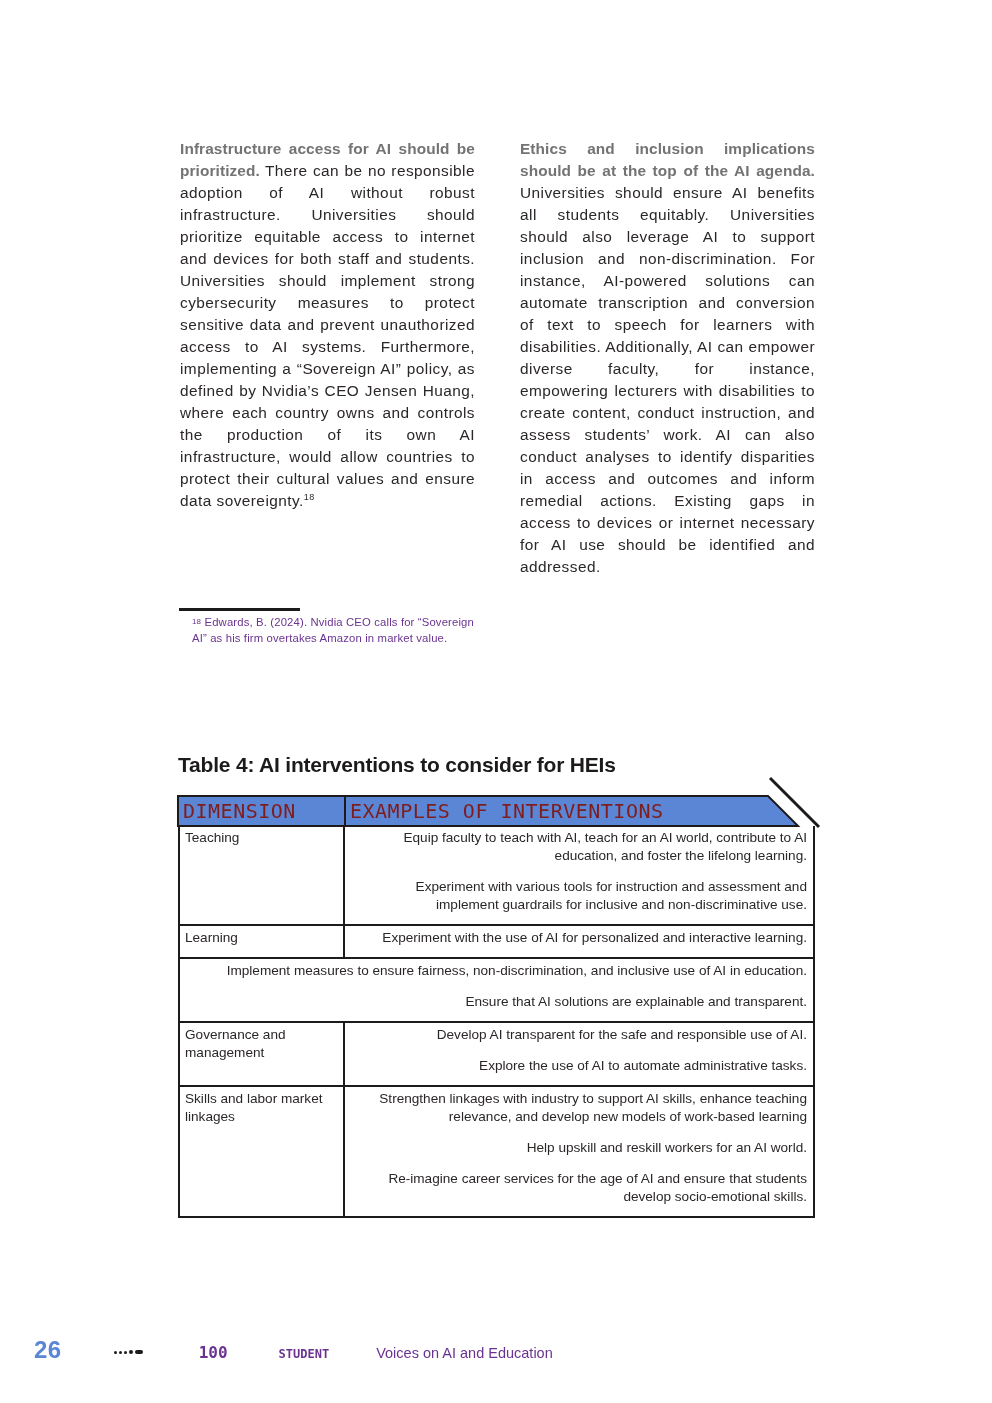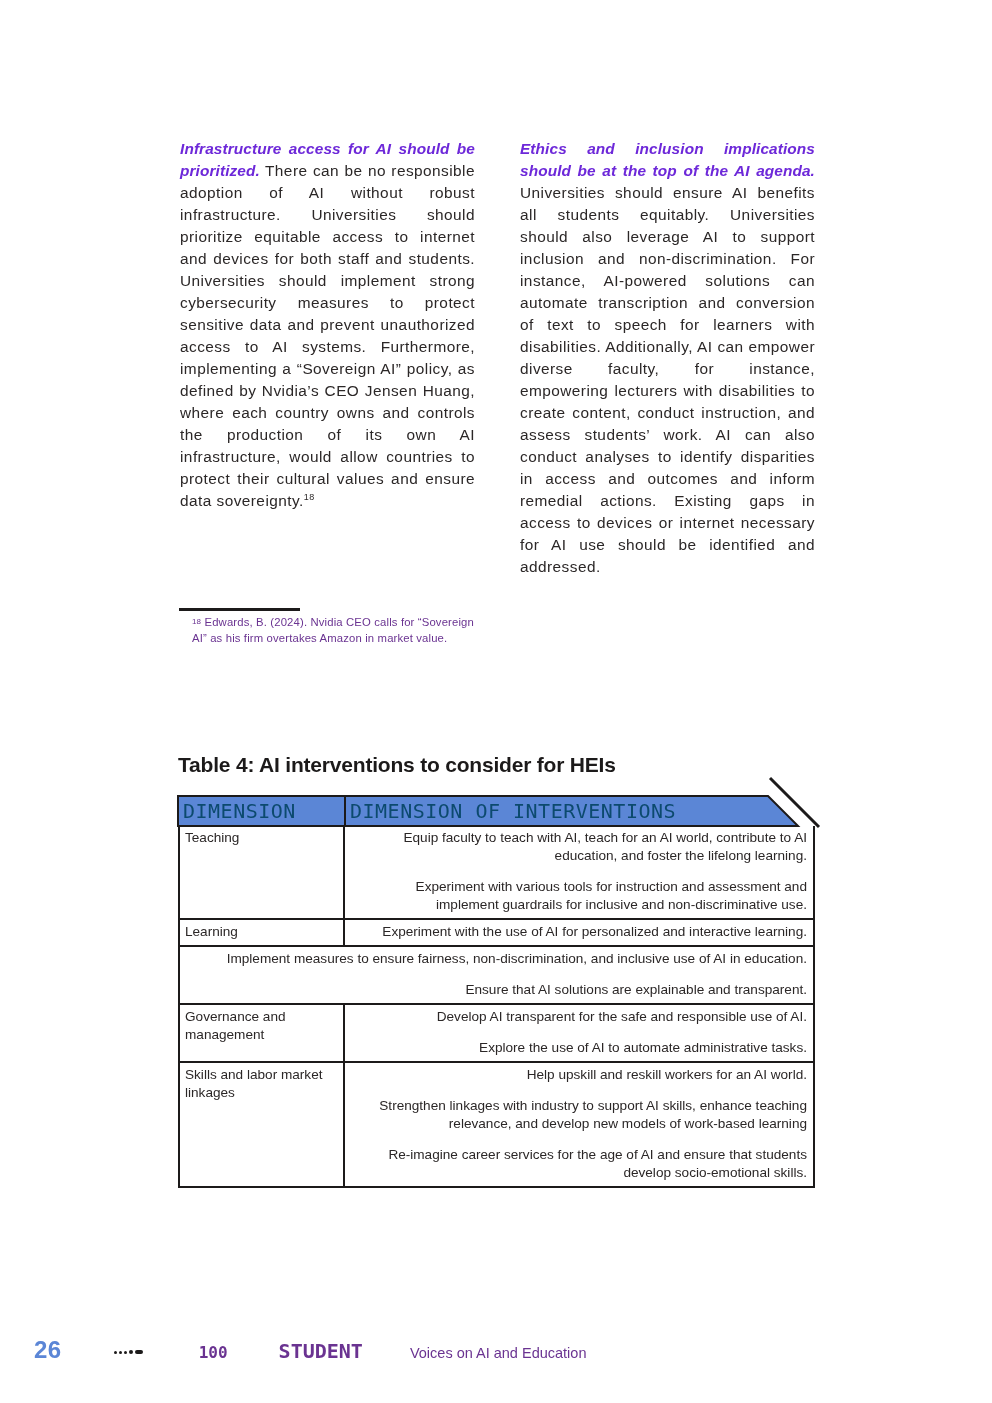--- a/index.html
+++ b/index.html
@@ -3,53 +3,53 @@
   <meta charset="utf-8">
   <style>
     html, body { margin:0; padding:0; background:#ffffff; }
     body { width:992px; height:1403px; position:relative; overflow:hidden;
            font-family:"Liberation Sans", sans-serif; color:#231f20; }
 
     .col { position:absolute; top:138px; width:295px; font-size:15.4px; line-height:22px;
            text-align:justify; letter-spacing:0.45px; color:#2b2727; }
     .col-left { left:180px; }
     .col-right { left:520px; }
-    .col b { font-weight:bold; color:#6d28d9; letter-spacing:0.1px;font-style:italic; }
+    .col b { font-weight:bold; color:#737373; letter-spacing:0.1px; }
     .col sup { font-size:9px; line-height:0; vertical-align:6px; }
 
     .fn-rule { position:absolute; left:179px; top:608px; width:121px; height:3px; background:#1c1a1a; }
     .footnote { position:absolute; left:192px; top:614px; width:290px; font-size:11.3px; line-height:16.2px;
                 color:#6a3391; letter-spacing:0.15px; }
     .footnote .fn-num { font-size:8px; vertical-align:2px; }
 
     .table-title { position:absolute; left:178px; top:753px; font-size:21px; font-weight:bold;
                    color:#1c1a1a; letter-spacing:-0.2px; }
 
     .tbl { position:absolute; left:178px; top:796px; width:637px; }
     .hdr { position:relative; height:30px; display:flex; }
     .hdr-bg { position:absolute; left:0; top:0; width:637px; height:30px; }
-    .hdr-cell { position:relative; z-index:1; font-family:"DejaVu Sans Mono", monospace; color:#0c4a6e;
+    .hdr-cell { position:relative; z-index:1; font-family:"DejaVu Sans Mono", monospace; color:#7f1d1d;
                 font-size:20px; line-height:30px; letter-spacing:0.5px; padding-left:5px; box-sizing:border-box; }
     .hdr-dim { width:167px; }
     .hdr-ex { width:470px; }
 
     .row { display:flex; border-left:2px solid #1c1a1a; border-right:2px solid #1c1a1a;
            border-bottom:2px solid #1c1a1a; box-sizing:border-box; }
-    .cell { font-size:13.6px; line-height:18px; color:#2b2727; box-sizing:border-box; padding:3px 6px 4px 5px; }
+    .cell { font-size:13.6px; line-height:18px; color:#2b2727; box-sizing:border-box; padding:3px 6px 10px 5px; }
     .cell-dim { width:165px; border-right:2px solid #1c1a1a; }
     .cell-ex { flex:1;text-align:right; }
     .cell-ex p { margin:0; }
     .cell-ex p + p { margin-top:13px; }
 
     .footer { position:absolute; left:34px; top:1336px; height:30px; display:flex; align-items:baseline;gap:42px; }
     .page-num { font-size:24px; color:#5b86d6; font-weight:bold; letter-spacing:0.5px; }
     .dots { margin-left:10px; font-size:12px; color:#1c1a1a; letter-spacing:-0.5px; position:relative; top:-4px; }
     .dots span { display:inline-block; background:#1c1a1a; border-radius:50%; margin-right:2px; }
     .brand-num { margin-left:12px; font-family:"DejaVu Sans Mono", monospace; font-weight:bold; font-size:16px; color:#6a3391; }
-    .brand-word { margin-left:9px; font-family:"DejaVu Sans Mono", monospace; font-weight:bold; font-size:20px; color:#6a3391; }
+    .brand-word { margin-left:9px; font-family:"DejaVu Sans Mono", monospace; font-weight:bold; font-size:12px; color:#6a3391; }
     .brand-rest { margin-left:5px; font-size:14.5px; color:#6a3391; }
   </style>
 </head>
 <body>
 
 <div class="col col-left">
   <b>Infrastructure access for AI should be prioritized.</b><span> There can be no responsible adoption of AI without robust infrastructure. Universities should prioritize equitable access to internet and devices for both staff and students. Universities should implement strong cybersecurity measures to protect sensitive data and prevent unauthorized access to AI systems. Furthermore, implementing a “Sovereign AI” policy, as defined by Nvidia’s CEO Jensen Huang, where each country owns and controls the production of its own AI infrastructure, would allow countries to protect their cultural values and ensure data sovereignty.</span><sup>18</sup>
 </div>
 
 <div class="col col-right">
@@ -65,21 +65,21 @@
 
 <div class="tbl">
   <div class="hdr">
     <svg class="hdr-bg" width="637" height="44" viewBox="0 0 637 44" style="height:44px;top:-10px;overflow:visible">
       <polygon id="hdr-poly" points="0,10 590,10 620,40 0,40" fill="#5b86d6" stroke="#1c1a1a" stroke-width="2"></polygon>
       <line x1="167" y1="10" x2="167" y2="40" stroke="#1c1a1a" stroke-width="2"></line>
       <line x1="592" y1="-8" x2="641" y2="41" stroke="#1c1a1a" stroke-width="3"></line>
       <line x1="636" y1="40" x2="636" y2="52" stroke="#1c1a1a" stroke-width="2"></line>
     </svg>
     <div class="hdr-cell hdr-dim">DIMENSION</div>
-    <div class="hdr-cell hdr-ex">DIMENSION OF INTERVENTIONS</div>
+    <div class="hdr-cell hdr-ex">EXAMPLES OF INTERVENTIONS</div>
   </div>
   <div id="table-body">
       <div class="row">
         <div class="cell cell-dim">Teaching</div>
         <div class="cell cell-ex">
           <p>Equip faculty to teach with AI, teach for an AI world, contribute to AI education, and foster the lifelong learning.</p>
           <p>Experiment with various tools for instruction and assessment and implement guardrails for inclusive and non-discriminative use.</p>
         </div>
       </div>
       <div class="row">
@@ -97,22 +97,22 @@
       <div class="row">
         <div class="cell cell-dim">Governance and management</div>
         <div class="cell cell-ex">
           <p>Develop AI transparent for the safe and responsible use of AI.</p>
           <p>Explore the use of AI to automate administrative tasks.</p>
         </div>
       </div>
       <div class="row">
         <div class="cell cell-dim">Skills and labor market linkages</div>
         <div class="cell cell-ex">
+          <p>Strengthen linkages with industry to support AI skills, enhance teaching relevance, and develop new models of work-based learning</p>
           <p>Help upskill and reskill workers for an AI world.</p>
-          <p>Strengthen linkages with industry to support AI skills, enhance teaching relevance, and develop new models of work-based learning</p>
           <p>Re-imagine career services for the age of AI and ensure that students develop socio-emotional skills.</p>
         </div>
       </div>
     </div>
 </div>
 
 <div class="footer">
   <span class="page-num">26</span>
   <span class="dots">
     <span style="width:3px;height:3px"></span><span style="width:3px;height:3px"></span><span style="width:3px;height:3px"></span><span style="width:4px;height:4px"></span><span style="width:8px;height:4px;border-radius:2px"></span>

